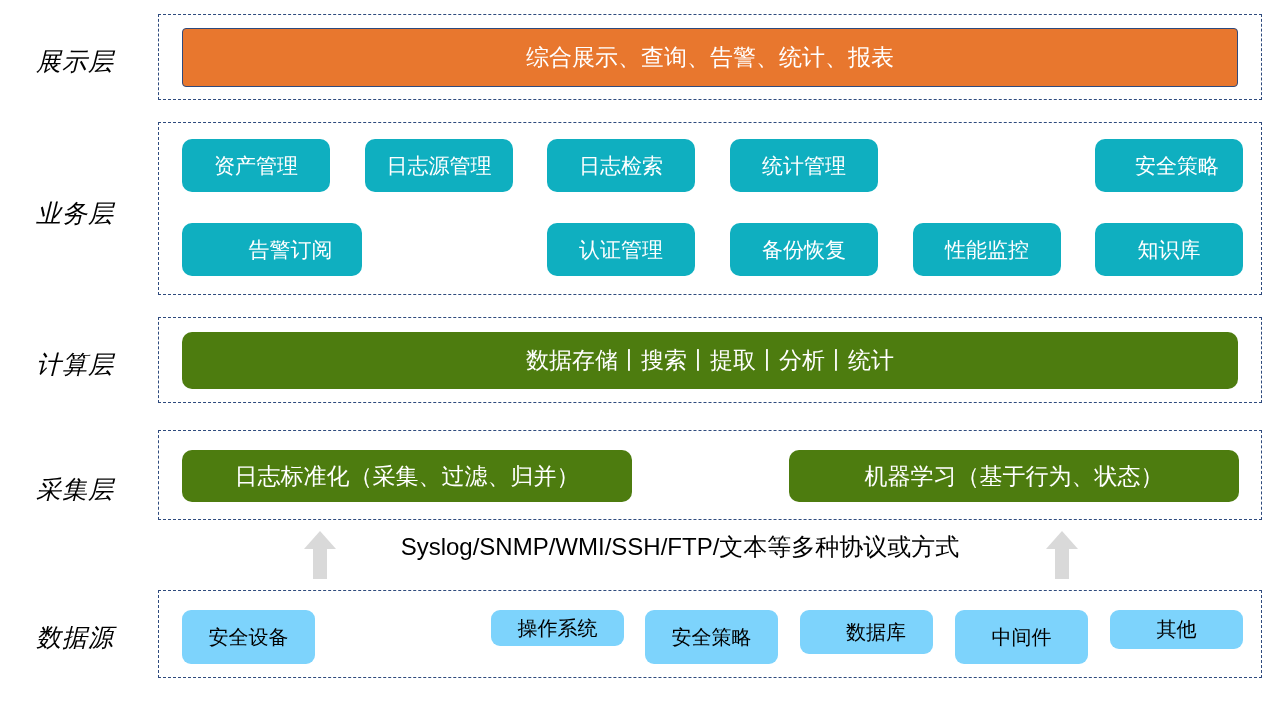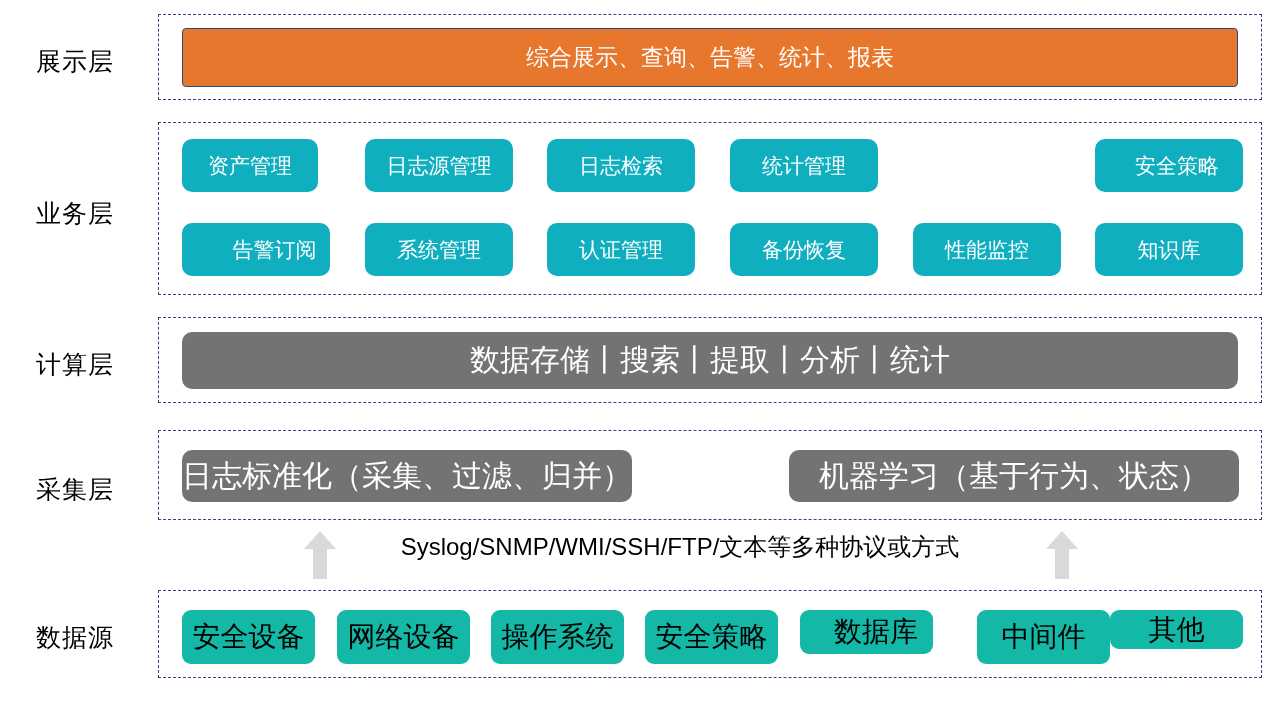--- a/index.html
+++ b/index.html
@@ -22,20 +22,21 @@
   
   .layer-label {
     position: absolute;
     left: 0;
     width: 150px;
     text-align: center;
     font-size: 25px;
     color: #000000;
     letter-spacing: 1px;
     white-space: nowrap;
+    font-style: italic;
   }
 
   
   .layer-box {
     position: absolute;
     left: 158px;
     width: 1104px;
     box-sizing: border-box;
     border: 1.5px dashed #2e4a7d;
     background: #ffffff;
@@ -57,27 +58,27 @@
     background: #e8772e;
     border: 1.5px solid #2e4a7d;
     border-radius: 4px;
     font-size: 23px;
   }
   .box-teal {
     background: #0fafc0;
     font-size: 21px;
   }
   .box-teal-wide {
-    background: #737373;
-    font-size: 30px;
+    background: #4d7c0f;
+    font-size: 23px;
   }
   .box-gray {
-    background: #14b8a6;
+    background: #7dd3fc;
     color: #000000;
-    font-size: 28px;
+    font-size: 20px;
     border-radius: 9px;
   }
 
   
   .protocol-text {
     position: absolute;
     left: 340px;
     top: 531px;
     width: 680px;
     text-align: center;
@@ -100,28 +101,27 @@
   <div class="layer-label" style="top:45px;">展示层</div>
 
   <div class="layer-box" style="top:14px; height:86px;"></div>
 
   <div class="box box-orange" style="left:182px; top:28px; width:1056px; height:59px;">综合展示、查询、告警、统计、报表</div>
 
   <div class="layer-label" style="top:197px;">业务层</div>
 
   <div class="layer-box" style="top:122px; height:173px;"></div>
 
-  <div class="box box-teal" style="left:182px; top:139px; width:136px; height:53px;">资产管理</div>
+  <div class="box box-teal" style="left:182px; top:139px; width:148px; height:53px;">资产管理</div>
   <div class="box box-teal" style="left:365px; top:139px; width:148px; height:53px;">日志源管理</div>
   <div class="box box-teal" style="left:730px; top:139px; width:148px; height:53px;">统计管理</div>
   <div class="box box-teal" style="left:547px; top:139px; width:148px; height:53px;">日志检索</div>
   <div class="box box-teal" style="left:1095px; top:139px; width:148px; height:53px;padding-left:16px;">安全策略</div>
 
-  <div class="box box-teal" style="left:182px; top:223px; width:148px; height:53px;padding-left:37px;">告警订阅</div>
-  <div class="box box-teal" style="left:365px; top:223px; width:148px; height:53px;">系统管理</div>
+  <div class="box box-teal" style="left:182px; top:223px; width:180px; height:53px;padding-left:37px;">告警订阅</div>
   <div class="box box-teal" style="left:547px; top:223px; width:148px; height:53px;">认证管理</div>
   <div class="box box-teal" style="left:730px; top:223px; width:148px; height:53px;">备份恢复</div>
   <div class="box box-teal" style="left:913px; top:223px; width:148px; height:53px;">性能监控</div>
   <div class="box box-teal" style="left:1095px; top:223px; width:148px; height:53px;">知识库</div>
 
   <div class="layer-label" style="top:348px;">计算层</div>
 
   <div class="layer-box" style="top:317px; height:86px;"></div>
 
   <div class="box box-teal-wide" style="left:182px; top:332px; width:1056px; height:57px;">数据存储丨搜索丨提取丨分析丨统计</div>
@@ -145,20 +145,19 @@
     <svg viewBox="0 0 36 52" xmlns="http://www.w3.org/2000/svg" aria-hidden="true">
       <polygon points="18,2 34,20 25,20 25,50 11,50 11,20 2,20" fill="#d9d9d9"></polygon>
     </svg>
   </div>
 
   <div class="layer-label" style="top:621px;">数据源</div>
 
   <div class="layer-box" style="top:590px; height:88px;"></div>
 
   <div class="box box-gray" style="left:182px; top:610px; width:133px; height:54px;">安全设备</div>
-  <div class="box box-gray" style="left:337px; top:610px; width:133px; height:54px;">网络设备</div>
-  <div class="box box-gray" style="left:491px; top:610px; width:133px; height:54px;">操作系统</div>
+  <div class="box box-gray" style="left:491px; top:610px; width:133px; height:36px;">操作系统</div>
   <div class="box box-gray" style="left:645px; top:610px; width:133px; height:54px;">安全策略</div>
   <div class="box box-gray" style="left:800px; top:610px; width:133px; height:44px;padding-left:19px;">数据库</div>
-  <div class="box box-gray" style="left:977px; top:610px; width:133px; height:54px;">中间件</div>
+  <div class="box box-gray" style="left:955px; top:610px; width:133px; height:54px;">中间件</div>
   <div class="box box-gray" style="left:1110px; top:610px; width:133px; height:39px;">其他</div>
 
 </div>
 
 </body></html>

